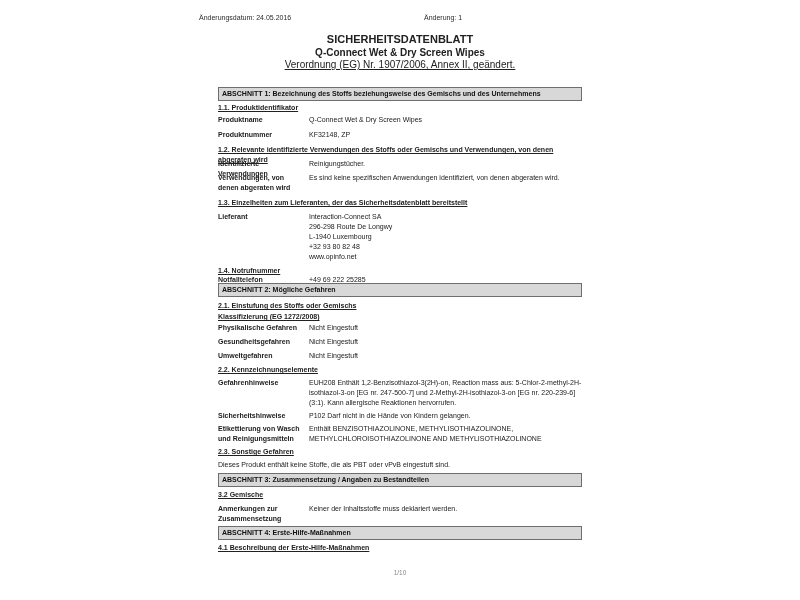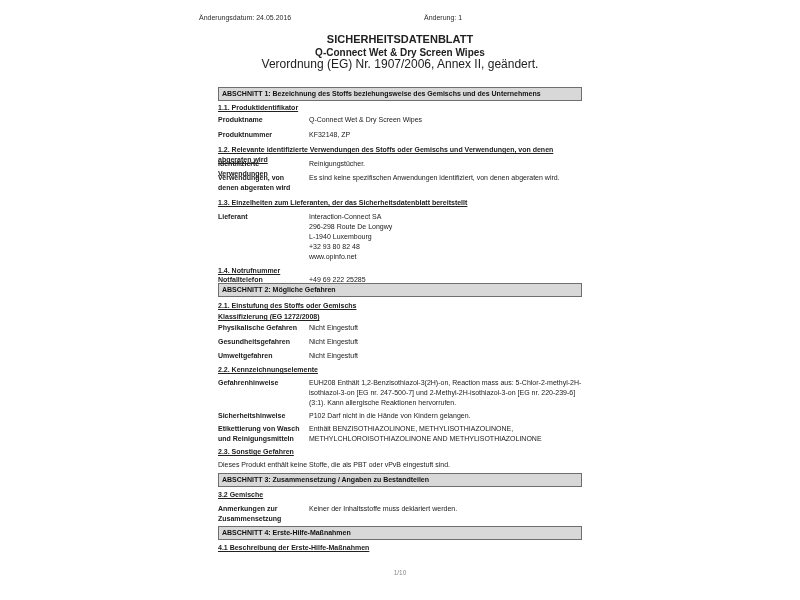--- a/index.html
+++ b/index.html
@@ -10,21 +10,21 @@
   .meta { position:absolute; top:13px; font-size:7px; line-height:9px; color:#2a2a2a; }
   .meta-left { left:199px; }
   .meta-right { left:424px; }
 
   .doc { position:absolute; left:218px; top:0; width:364px; }
   .abs { position:absolute; left:0; width:364px; }
 
   .title-block { text-align:center; }
   .doc-title { font-size:11px; font-weight:bold; line-height:13px; }
   .doc-product { font-size:10px; font-weight:bold; line-height:13px; }
-  .doc-regulation { font-size:12px; line-height:11px; }
+  .doc-regulation { font-size:10px; line-height:11px;text-decoration:underline; }
 
   .secbar { background:#d8d8d8; border:1px solid #6e6e6e; padding:1px 3px 2px 3px;
             font-size:7px; font-weight:bold; line-height:9px; color:#111; }
 
   .subhead { font-size:7px; font-weight:bold; text-decoration:underline; line-height:10px; }
 
   .row { display:flex; font-size:7px; line-height:10px; }
   .lbl { flex:0 0 91px; font-weight:bold; padding-right:6px; }
   .val { flex:1; }
   .para { font-size:7px; line-height:10px; }

